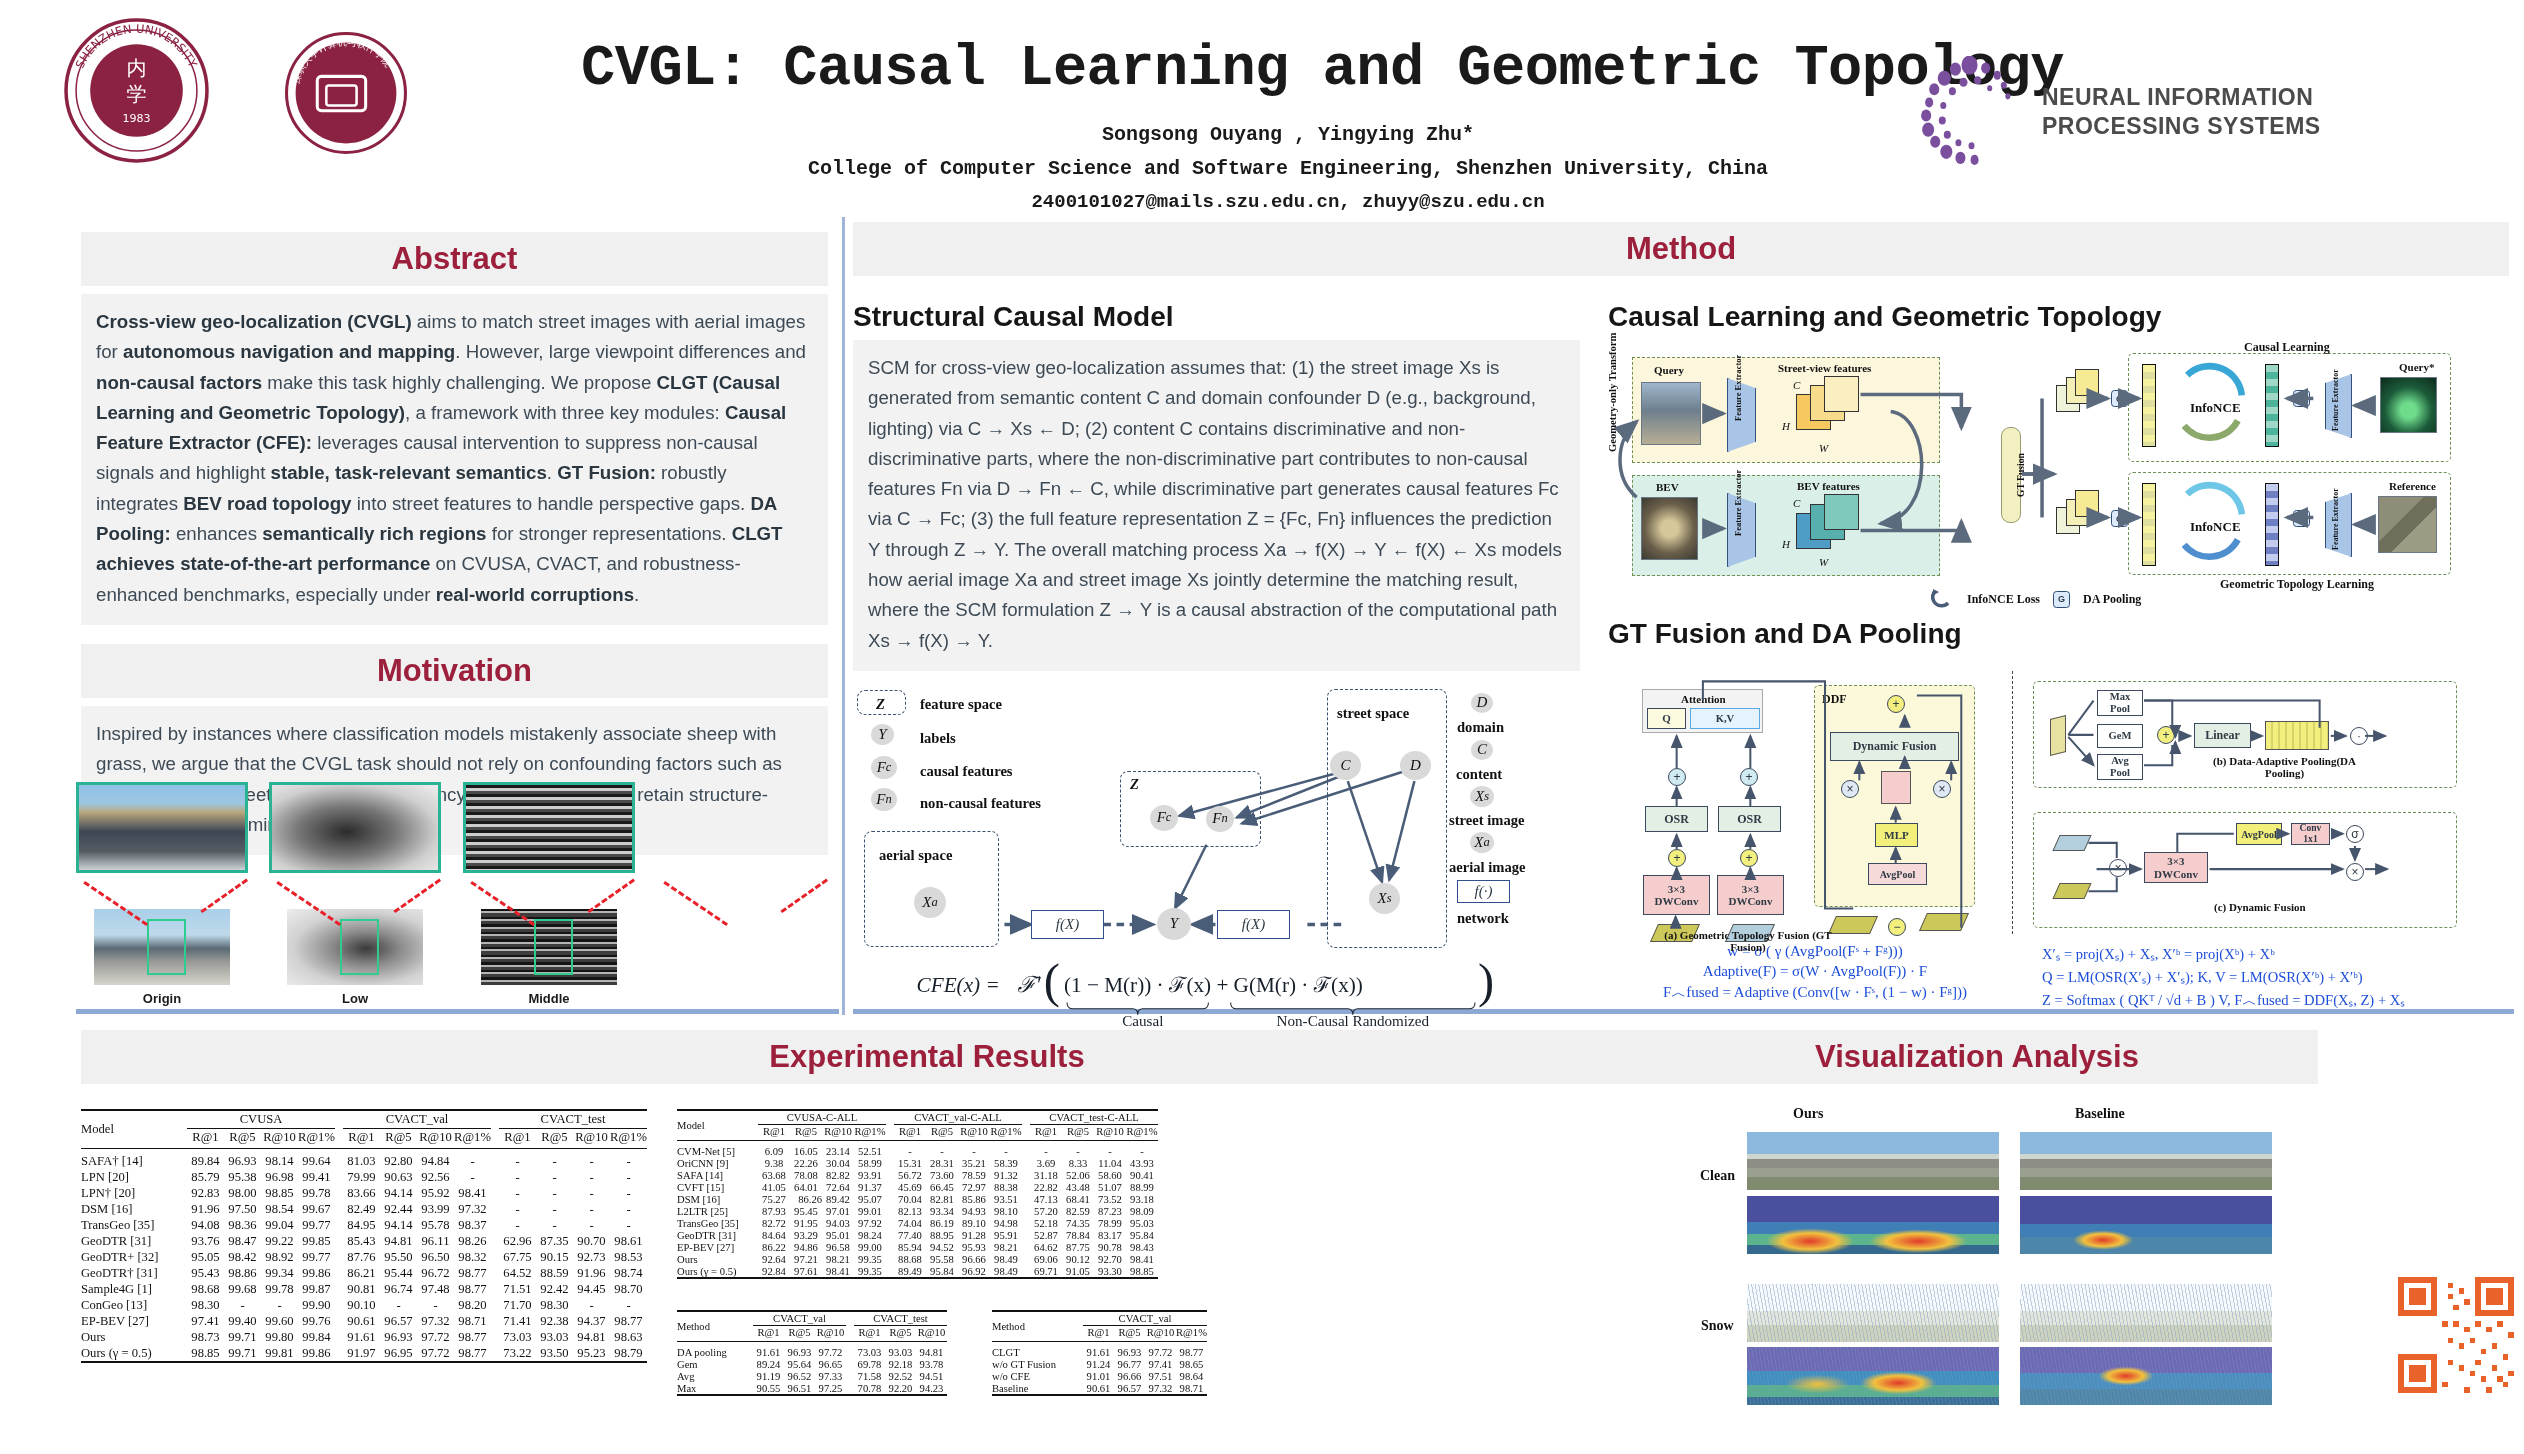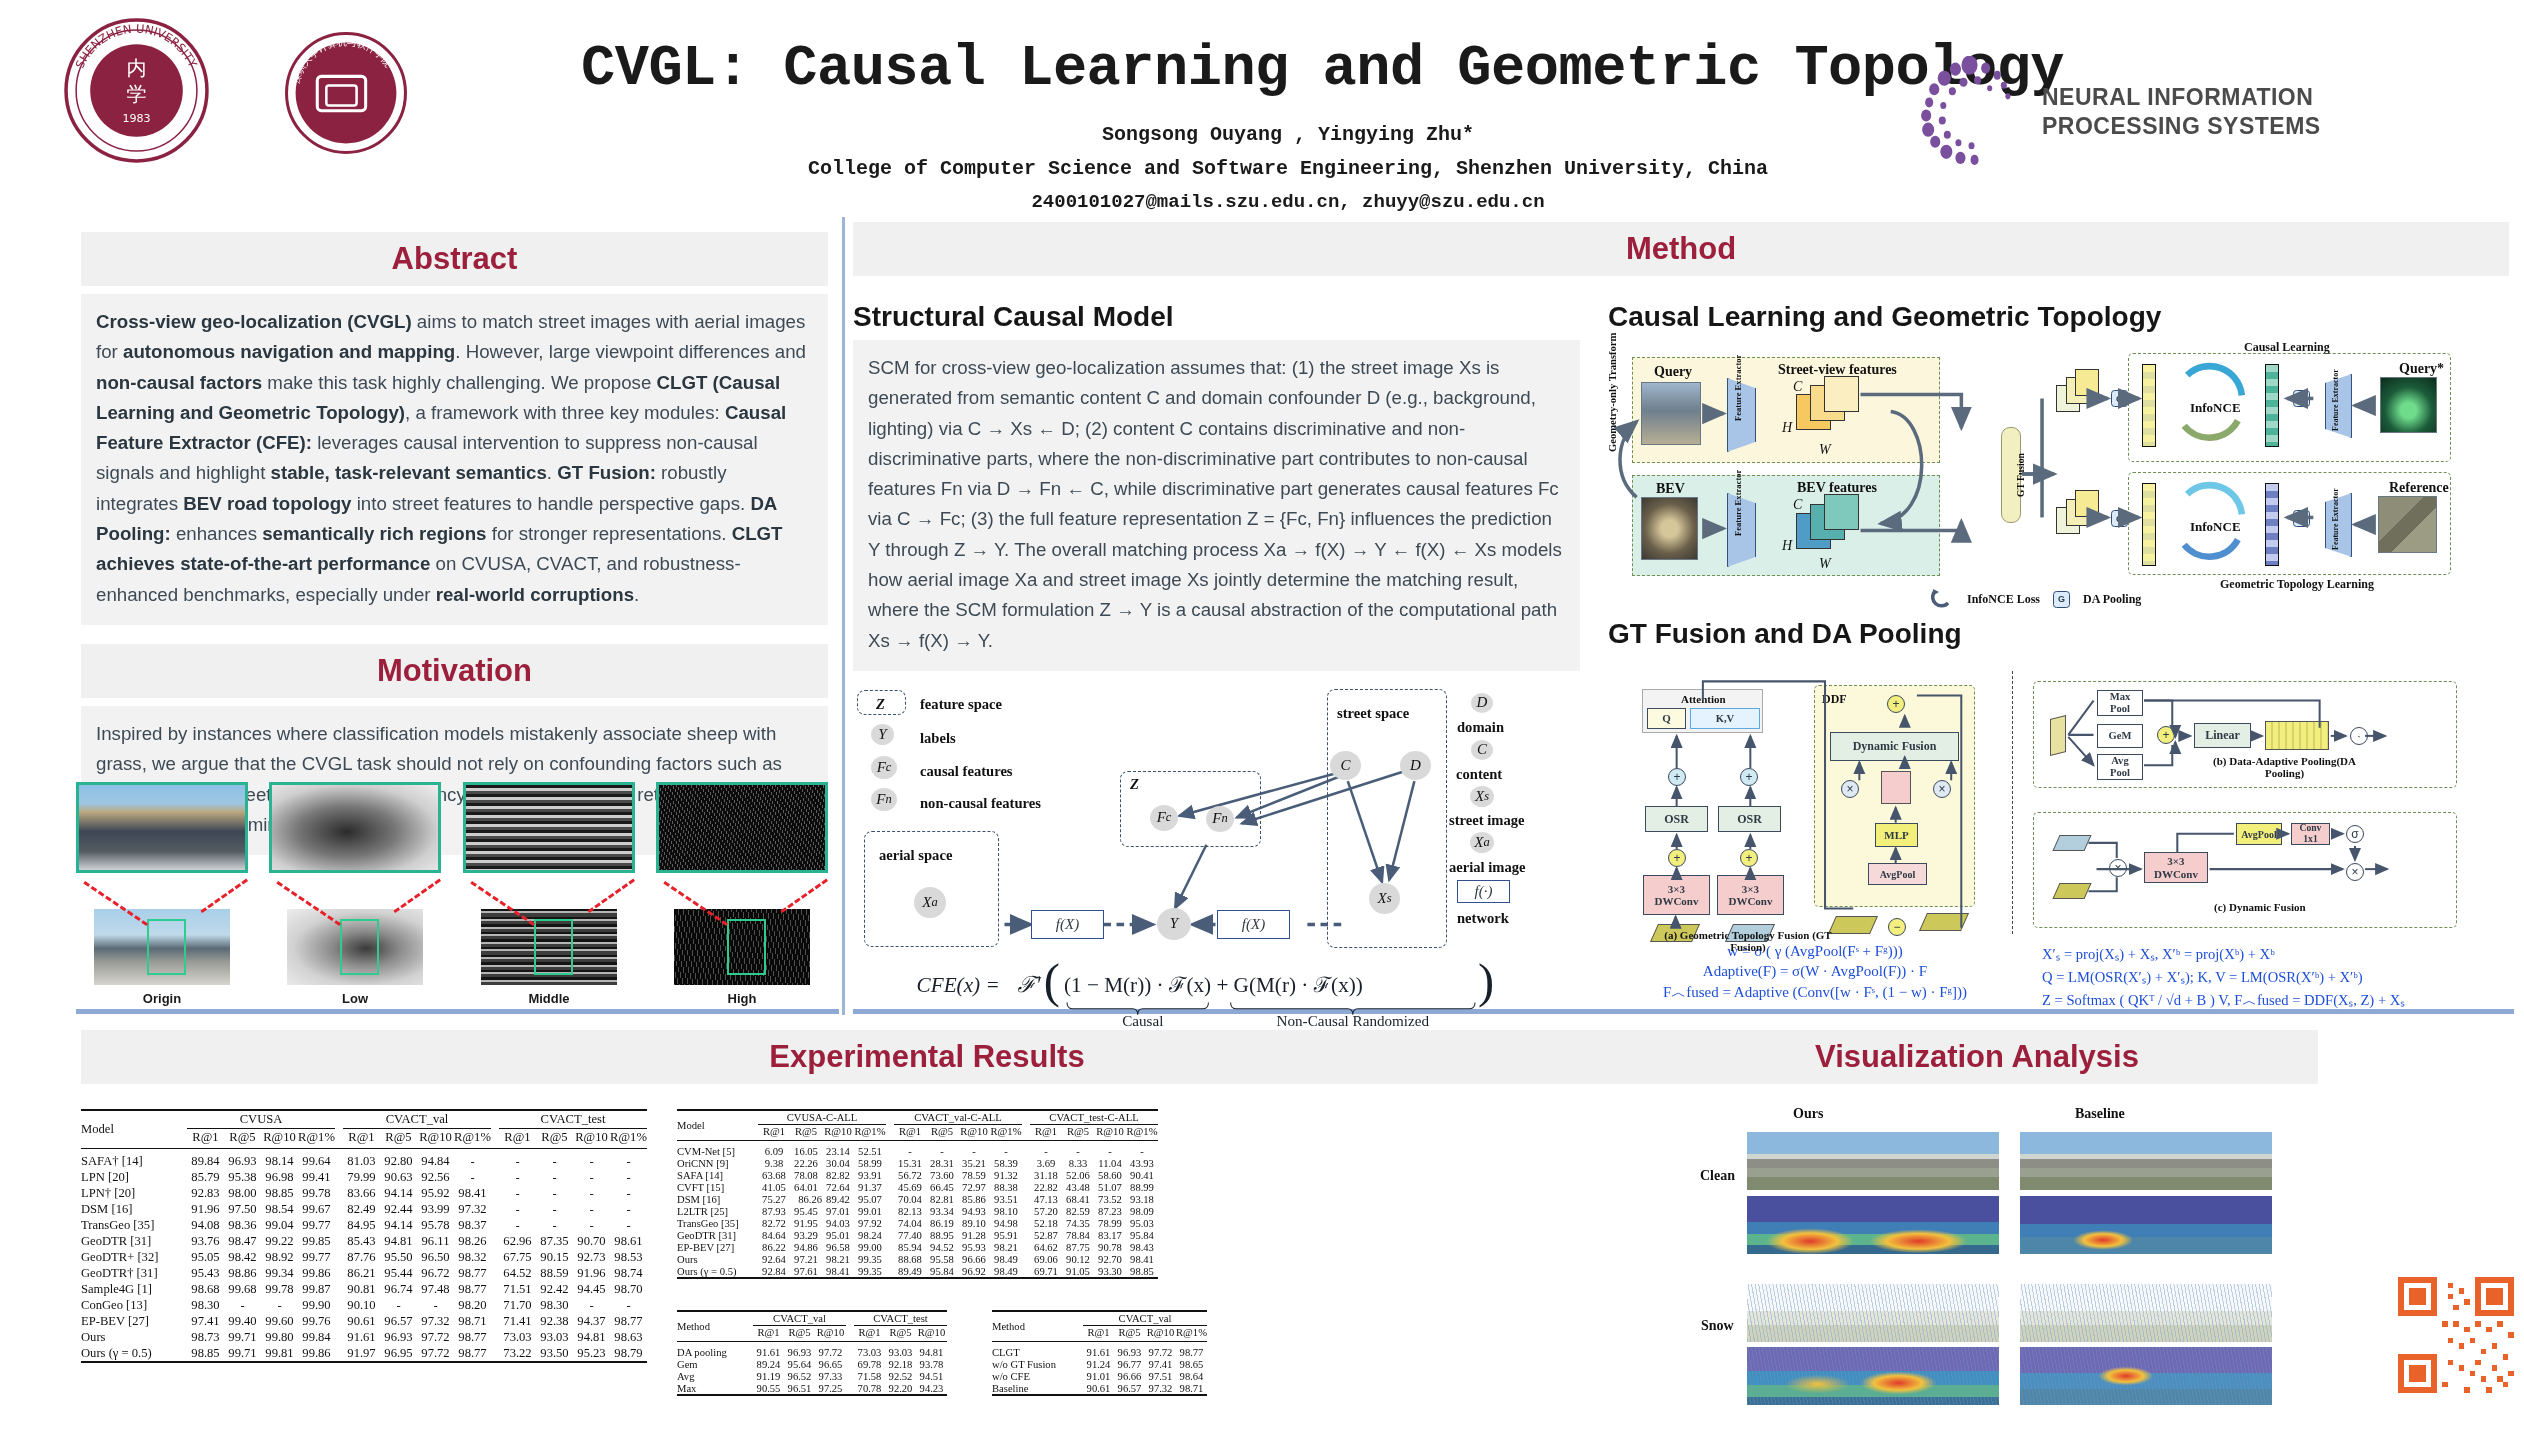--- a/index.html
+++ b/index.html
@@ -76,21 +76,21 @@
   .d-dash { position:absolute; border:1.5px dashed #39506f; border-radius:8px; }
   .d-lab  { position:absolute; font-family:"Liberation Serif", serif; font-size:14.6px; font-weight:bold; color:#111; white-space:nowrap; }
   .eq { font-family:"Liberation Serif", serif; text-align:center; color:#1d4ed8; }
 
   
   .arch { position:relative; background:#ffffff; }
   .dashbox { position:absolute; border:1.5px dashed #6f8f57; border-radius:5px; }
   .panelA { position:absolute; background:#fbf6dc; }
   .panelB { position:absolute; background:#d9efe8; }
   .trapz { position:absolute; background:#a8c4e6; border:1px solid #33517c; }
-  .lbl { position:absolute; font-family:"Liberation Serif", serif; font-size:14px; color:#111; white-space:nowrap;}
+  .lbl { position:absolute; font-family:"Liberation Serif", serif; font-size:11px; color:#111; white-space:nowrap;}
   .lbl.b { font-weight:bold; }
   .cube { position:absolute; border:1px solid #333; }
   .vecbar { position:absolute; border:1px solid #111; }
   .circ-badge { position:absolute; width:17px; height:17px; border:1px solid #2d4d77; background:#dcebfb;
                 border-radius:3.5px; font-size:9px; display:flex; align-items:center; justify-content:center; font-weight:bold;}
 
   .gtbox { position:absolute; border:1px solid #3b4a5e; background:#e3efe4; display:flex; align-items:center;
            justify-content:center; text-align:center; font-family:"Liberation Serif", serif; font-size:12px; font-weight:bold; }
   .pinkbox { position:absolute; border:1px solid #3b4a5e; background:#f6cdcd; display:flex; align-items:center;
            justify-content:center; text-align:center; font-family:"Liberation Serif", serif; font-size:11px; font-weight:bold; line-height:1.1;}
@@ -242,27 +242,20 @@
     </div>
 
     <div class="mot-col" style="left:193px; top:0;">
       <div class="mot-top" style="background:radial-gradient(ellipse at 45% 55%,#2b2b2b 0%,#777 38%,#cfcfcf 70%,#efefef 100%);"></div>
       <div class="mot-bot" style="background:radial-gradient(ellipse at 58% 52%,#3a3a3a 0%,#8a8a8a 30%,#d2d2d2 65%,#ededed 100%);">
         <div class="sel"></div>
       </div>
       <div class="mot-label">Low</div>
     </div>
 
-    <div class="mot-col" style="left:580px; top:0;">
-      <div class="mot-top" style="background:#0c0c0c; background-image:repeating-linear-gradient(100deg,#0c0c0c 0 2px,#5d5d5d 2px 2.5px);"></div>
-      <div class="mot-bot" style="background:#090909; background-image:repeating-linear-gradient(95deg,#090909 0 2px,#4f4f4f 2px 2.5px);">
-        <div class="sel"></div>
-      </div>
-      <div class="mot-label">High</div>
-    </div>
 
     <div class="dash-line" style="left:9px;  top:99px; width:76px; transform:rotate(34deg);"></div>
     <div class="dash-line" style="left:172px; top:99px; width:56px; transform:rotate(145deg);"></div>
     <div class="dash-line" style="left:202px; top:99px; width:76px; transform:rotate(34deg);"></div>
     <div class="dash-line" style="left:365px; top:99px; width:56px; transform:rotate(145deg);"></div>
     <div class="dash-line" style="left:396px; top:99px; width:76px; transform:rotate(34deg);"></div>
     <div class="dash-line" style="left:559px;top:99px; width:56px; transform:rotate(145deg);"></div>
     <div class="dash-line" style="left:589px;top:99px; width:76px; transform:rotate(34deg);"></div>
     <div class="dash-line" style="left:752px;top:99px; width:56px; transform:rotate(145deg);"></div>
   </div>

